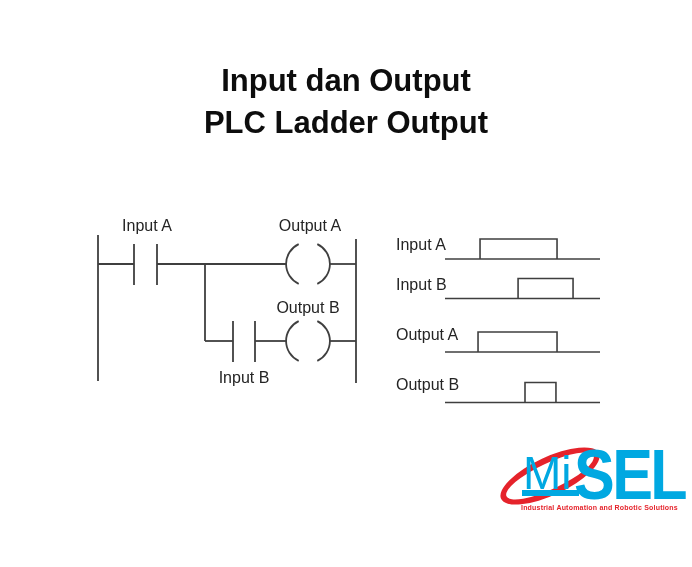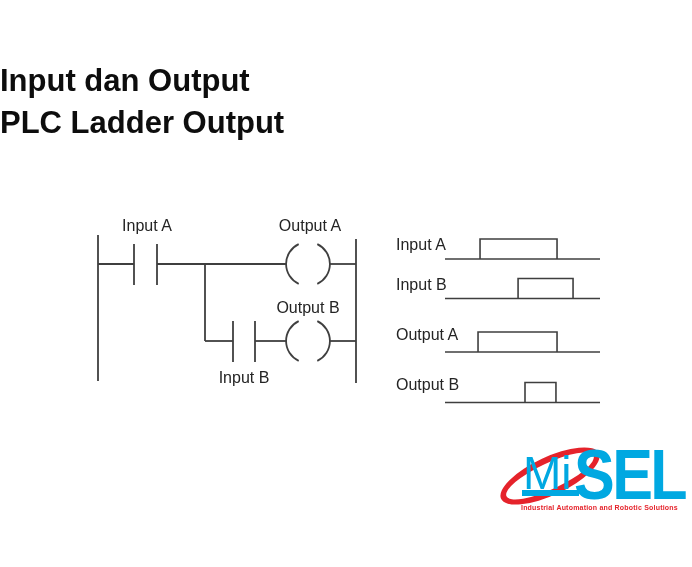--- a/index.html
+++ b/index.html
@@ -2,21 +2,21 @@
 <html><head>
 <meta charset="utf-8">
 <style>
   html,body{margin:0;padding:0;background:#ffffff;}
   .page{
     position:relative;width:692px;height:567px;background:#ffffff;overflow:hidden;
     font-family:"Liberation Sans",sans-serif;
   }
   
   .title{
-    position:absolute;left:0;top:60px;width:692px;text-align:left;
+    position:absolute;left:0;top:60px;width:692px;text-align:center;
     font-weight:700;font-size:31px;line-height:42px;color:#0d0d0d;
   }
   
   .diagram{position:absolute;left:0;top:0;}
   .diagram line,.diagram path{stroke:#3f3f3f;fill:none;}
   .diagram .w{stroke-width:1.8px;}
   .diagram .t{stroke-width:1.6px;}
   .diagram text{
     font-family:"Liberation Sans",sans-serif;font-size:16px;fill:#242424;
   }

